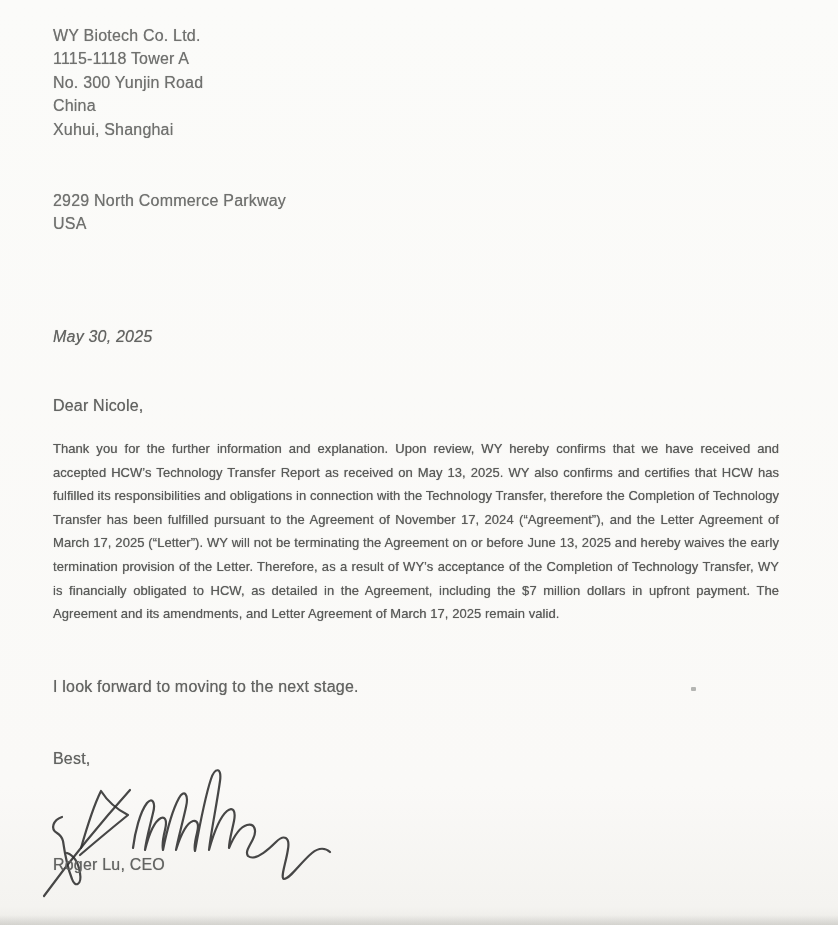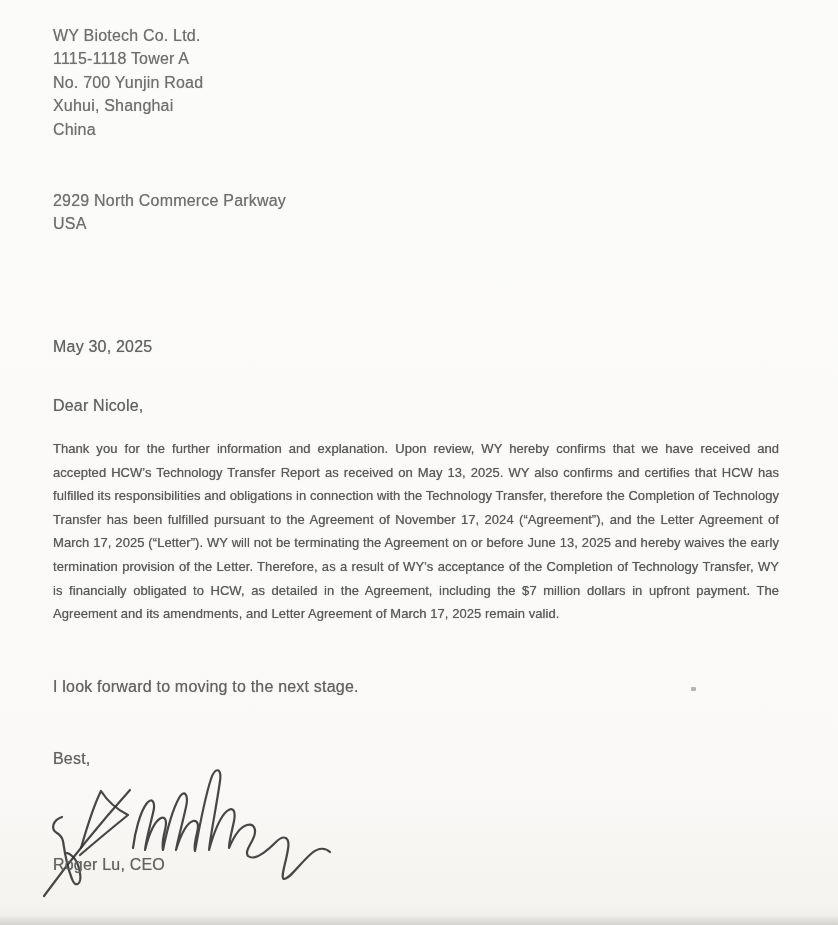--- a/index.html
+++ b/index.html
@@ -70,31 +70,31 @@
   }
 </style>
 </head>
 <body>
 
 <div class="page">
 
   <div class="block" style="top: 24px;">
     <div class="addr-line">WY Biotech Co. Ltd.</div>
     <div class="addr-line">1115-1118 Tower A</div>
-    <div class="addr-line">No. 700 Yunjin Road</div>
+    <div class="addr-line">No. 300 Yunjin Road</div>
+    <div class="addr-line">China</div>
     <div class="addr-line">Xuhui, Shanghai</div>
-    <div class="addr-line">China</div>
   </div>
 
   <div class="block" style="top: 189px;">
     <div class="addr-line">2929 North Commerce Parkway</div>
     <div class="addr-line">USA</div>
   </div>
 
-  <div class="block date-line" style="top: 338px;">May 30, 2025</div>
+  <div class="block date-line" style="top: 328px; font-style: italic;">May 30, 2025</div>
 
   <div class="block salutation-line" style="top: 397px;">Dear Nicole,</div>
 
   <div class="body-para" style="top: 437px;">Thank you for the further information and explanation.  Upon review, WY hereby confirms that we have received and accepted HCW’s Technology Transfer Report as received on May 13, 2025.  WY also confirms and certifies that HCW has fulfilled its responsibilities and obligations in connection with the Technology Transfer, therefore the Completion of Technology Transfer has been fulfilled pursuant to the Agreement of November 17, 2024 (“Agreement”), and the Letter Agreement of March 17, 2025 (“Letter”).  WY will not be terminating the Agreement on or before June 13, 2025 and hereby waives the early termination provision of the Letter. Therefore, as a result of WY’s acceptance of the Completion of Technology Transfer, WY is financially obligated to HCW, as detailed in the Agreement, including the $7 million dollars in upfront payment. The Agreement and its amendments, and Letter Agreement of March 17, 2025 remain valid.</div>
 
   <div class="block simple-line" style="top: 678px; text-align: center;">I look forward to moving to the next stage.</div>
 
   <div class="block simple-line" style="top: 750px;">Best,</div>
 
   <svg class="signature-svg" width="300" height="145" viewBox="0 0 300 145" aria-hidden="true">

